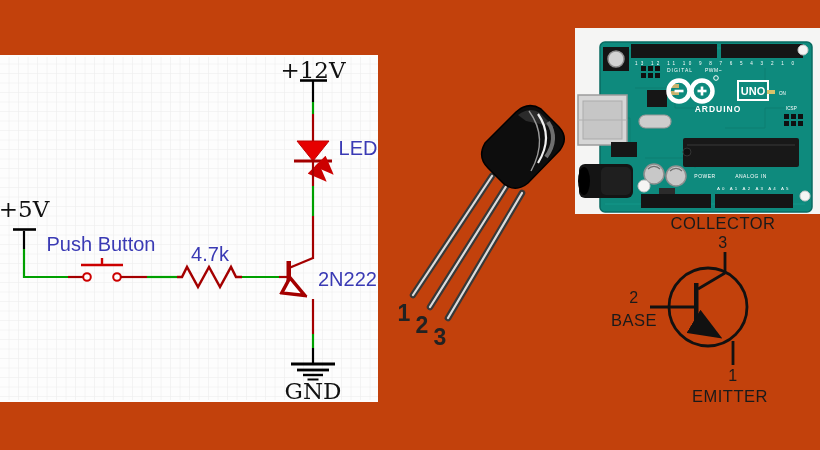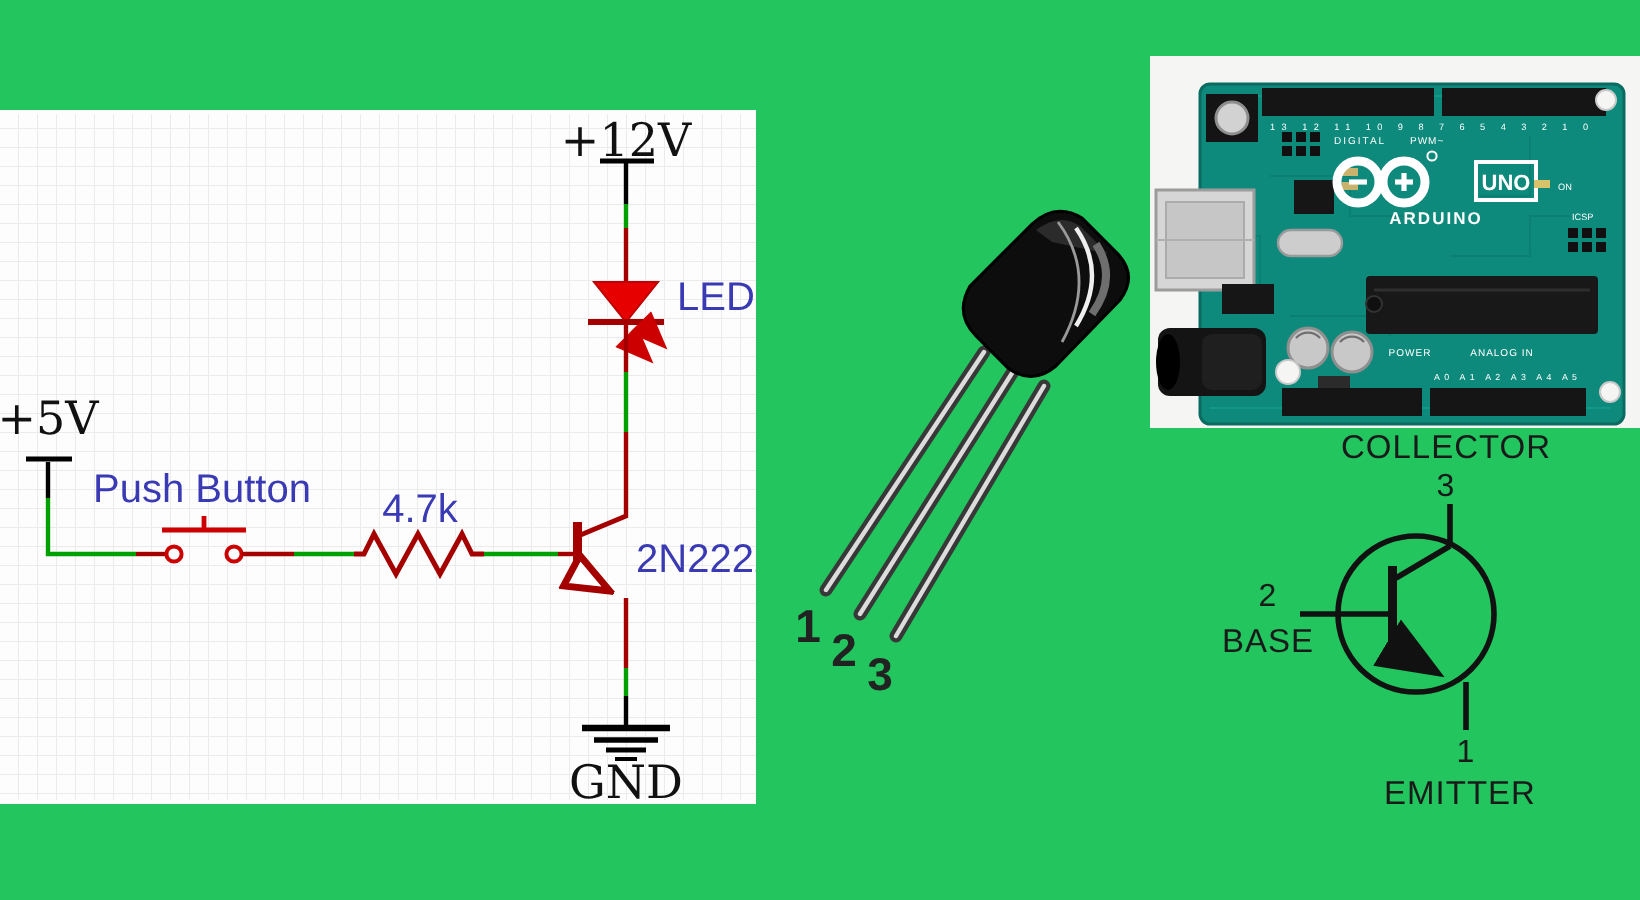--- a/index.html
+++ b/index.html
@@ -1,16 +1,16 @@
 <!DOCTYPE html>
 <html><head>
 <meta charset="utf-8">
 <style>
   html,body{margin:0;padding:0;background:#fff;}
-  #canvas{position:relative;width:820px;height:450px;background:#22c55e;overflow:hidden;
+  #canvas{position:relative;width:820px;height:450px;background:#c2410c;overflow:hidden;
           font-family:"Liberation Sans",sans-serif;}
   .abs{position:absolute;}
   svg text{user-select:none;}
   .ser{font-family:"DejaVu Serif","Liberation Serif",serif;fill:#111;}
   .lbl{font-family:"Liberation Sans",sans-serif;fill:#3A3AB4;}
   .pin-big{font-family:"Liberation Sans",sans-serif;font-weight:bold;fill:#222;}
   .pinout-t{font-family:"Liberation Sans",sans-serif;fill:#1a1a1a;letter-spacing:0.5px;}
   .silk{font-family:"Liberation Sans",sans-serif;fill:#ffffff;}
 </style>
 </head>

